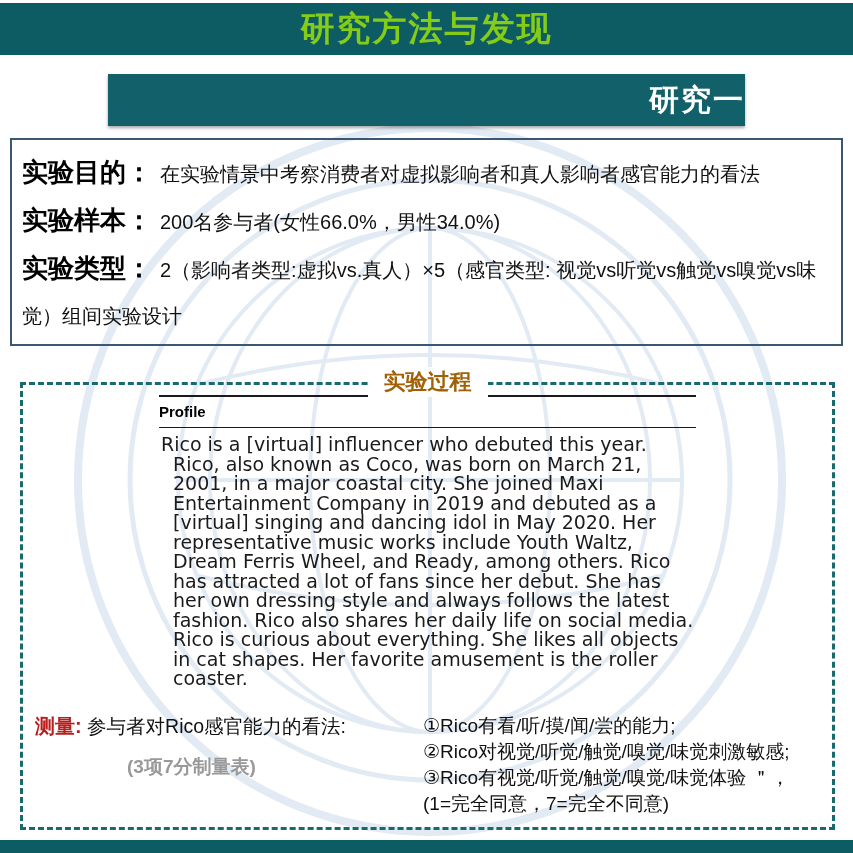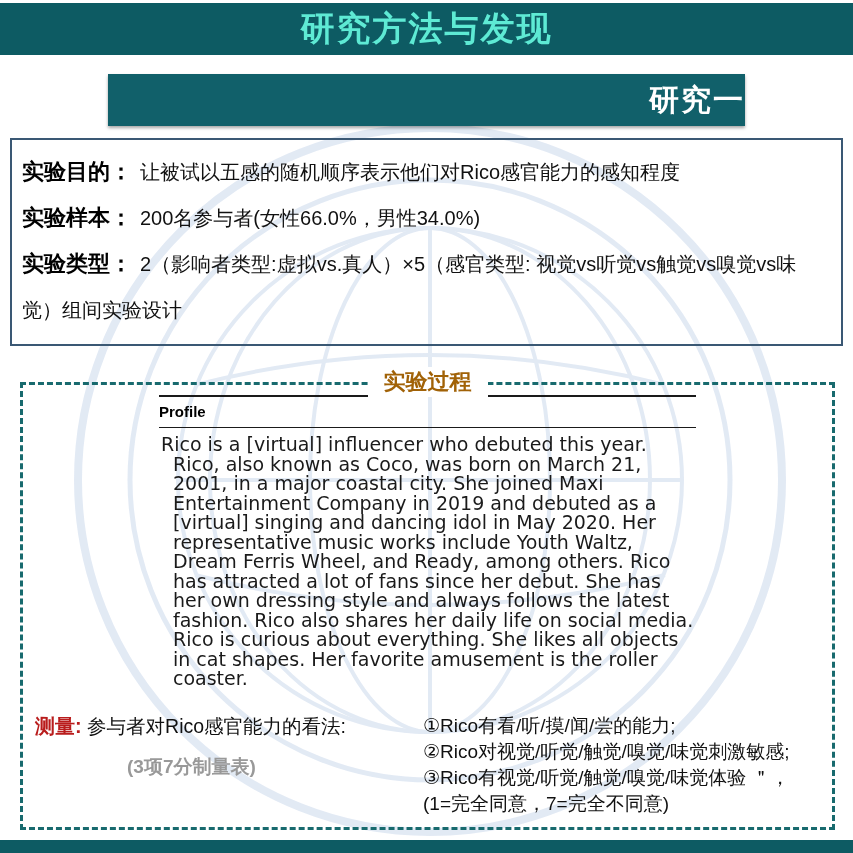--- a/index.html
+++ b/index.html
@@ -31,21 +31,21 @@
     position: absolute;
     top: 3px; left: 0; right: 0;
     height: 52px;
     background: #0d5b63;
     display: flex;
     align-items: center;
     justify-content: center;
     z-index: 3;
   }
   .header-band .title {
-    color: #5eead4;
+    color: #84cc16;
     font-size: 34px;
     font-weight: bold;
     letter-spacing: 2px;
   }
   
   .study-banner {
     position: absolute;
     top: 74px; left: 108px;
     width: 637px; height: 52px;
     background: #11606a;
@@ -69,21 +69,21 @@
     border: 2px solid #3a5874;
     background: transparent;
     padding: 9px 12px 0 10px;
     z-index: 2;
     line-height: 46px;
     font-size: 20px;
   }
   .info-row { display: block; }
   .info-label {
     font-weight: bold;
-    font-size: 22px;
+    font-size: 26px;
     color: #000000;
     margin-right: 8px;
   }
   .info-text { color: #111111; }
   
   .process-box {
     position: absolute;
     top: 382px; left: 20px;
     width: 815px; height: 448px;
     border: 3px dashed #186a6e;
@@ -184,21 +184,21 @@
   <div class="header-band">
     <span class="title">研究方法与发现</span>
   </div>
 
   <div class="study-banner">
     <span class="title">研究一</span>
   </div>
 
   <div class="info-box">
     <div class="info-row">
-      <span class="info-label">实验目的：</span><span class="info-text">让被试以五感的随机顺序表示他们对Rico感官能力的感知程度</span>
+      <span class="info-label">实验目的：</span><span class="info-text">在实验情景中考察消费者对虚拟影响者和真人影响者感官能力的看法</span>
     </div>
     <div class="info-row">
       <span class="info-label">实验样本：</span><span class="info-text">200名参与者(女性66.0%，男性34.0%)</span>
     </div>
     <div class="info-row">
       <span class="info-label">实验类型：</span><span class="info-text">2（影响者类型:虚拟vs.真人）×5（感官类型: 视觉vs听觉vs触觉vs嗅觉vs味觉）组间实验设计</span>
     </div>
   </div>
 
   <div class="process-box">

